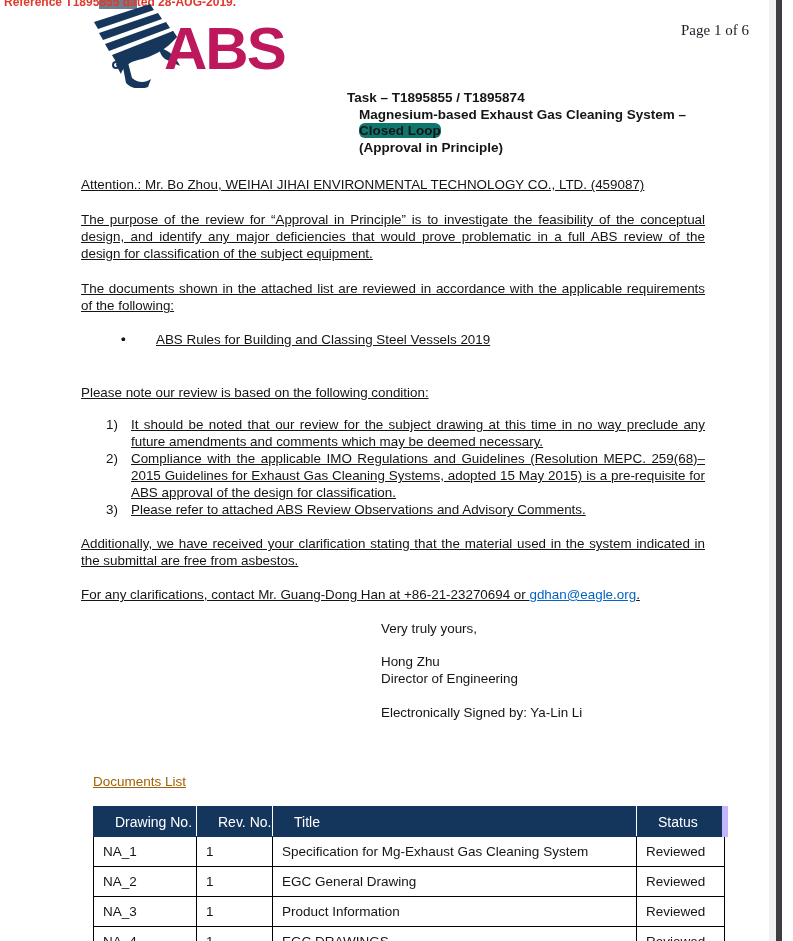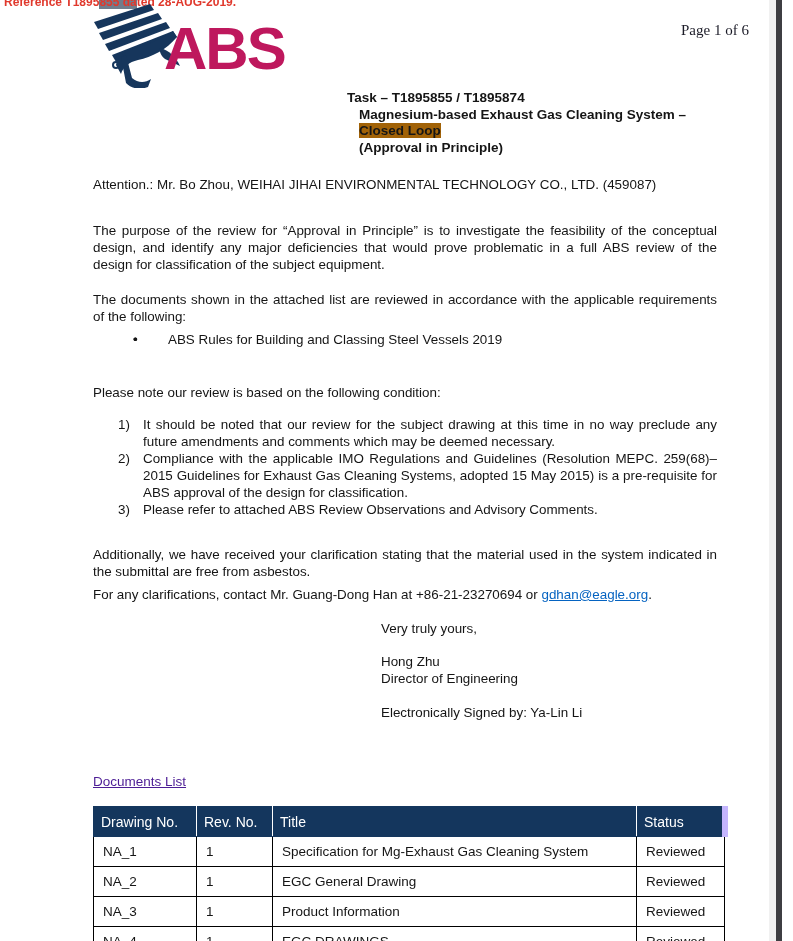--- a/index.html
+++ b/index.html
@@ -19,42 +19,42 @@
 
   
   .logo { left:92px; top:2px; width:222px; height:86px; }
   .logo-text { position:absolute; left:72px; top:12px; font-size:60px; font-weight:800;
                letter-spacing:-2px; color:#be185d; font-family:"Liberation Sans", sans-serif; }
   .page-num { left:645px; top:22px; font-size:15px; color:#1c1c28; font-family:"Liberation Serif", serif;margin-left:36px; }
 
   
   .task { left:347px; top:90px; width:400px; font-size:13.5px; font-weight:bold; line-height:16.5px; color:#151515; }
   .task .indent { padding-left:12px; }
-  .task .hl { background:#a16207; }
+  .task .hl { background:#0f766e;border-radius:6px; }
 
   .body-text { font-size:13.4px; line-height:17px; color:#151515; }
-  .just { text-align:justify;margin-top:11px; }
-  .block { left:93px; width:624px; }
+  .just { text-align:justify; }
+  .block { left:81px; width:624px;text-decoration:underline; }
 
   .bullet-row { position:relative; padding-left:75px; }
   .bullet-row .dot { position:absolute; left:40px; top:0; }
 
   .num-row { position:relative; padding-left:50px; text-align:justify; }
   .num-row .num { position:absolute; left:25px; top:0; }
 
   .link { color:#0563c1; text-decoration:underline; cursor:pointer; }
 
   .sig { left:381px; width:330px; }
 
-  .doc-heading { left:93px; top:774px; font-size:13.5px; color:#4c1d95; text-decoration:underline; }
+  .doc-heading { left:93px; top:774px; font-size:13.5px; color:#a16207; text-decoration:underline; }
 
   
   table.docs { position:absolute; left:93px; top:806px; width:631px; border-collapse:collapse; table-layout:fixed; }
   table.docs th { background:#14365d; color:#fff; font-weight:normal; font-size:14px; text-align:left;
-                  height:30px; padding:0 0 0 7px; border:1px solid #14365d; border-right:1px solid #fff; }
+                  height:30px; padding:0 0 0 21px; border:1px solid #14365d; border-right:1px solid #fff; }
   table.docs th:last-child { border-right:6px solid #c4b5fd; }
   table.docs td { font-size:13.5px; color:#151515; height:30px; padding:0 0 0 9px;
                   border:1px solid #000; background:#fff; }
   .col1{width:103px}.col2{width:76px}.col3{width:364px}.col4{width:88px}
 </style>
 </head>
 <body>
 
 <div class="page">
 

